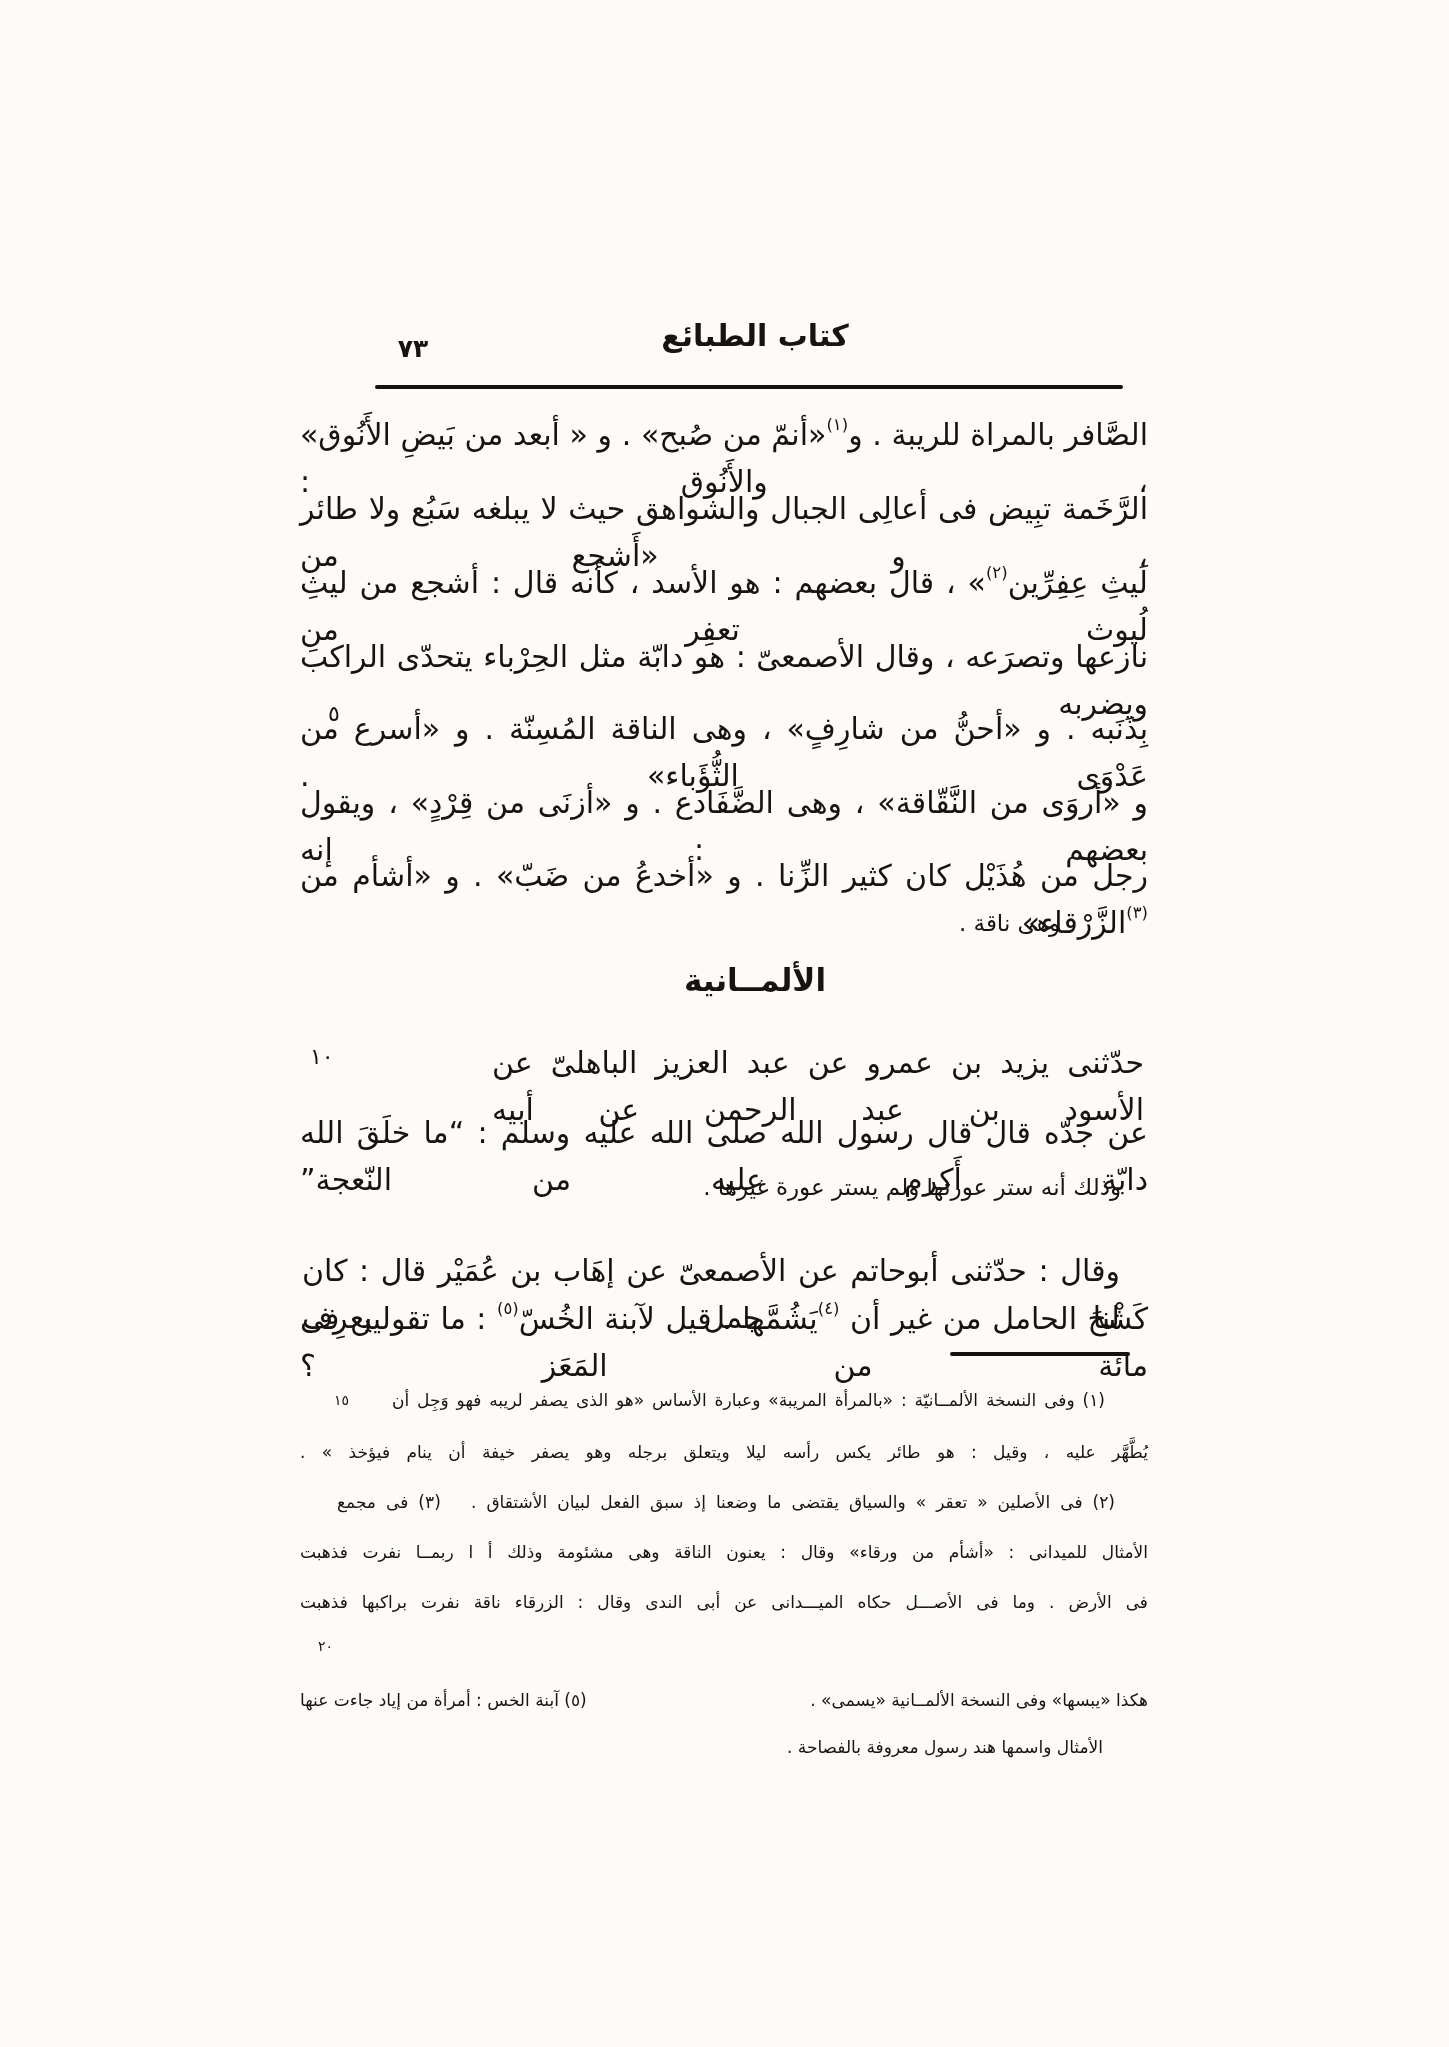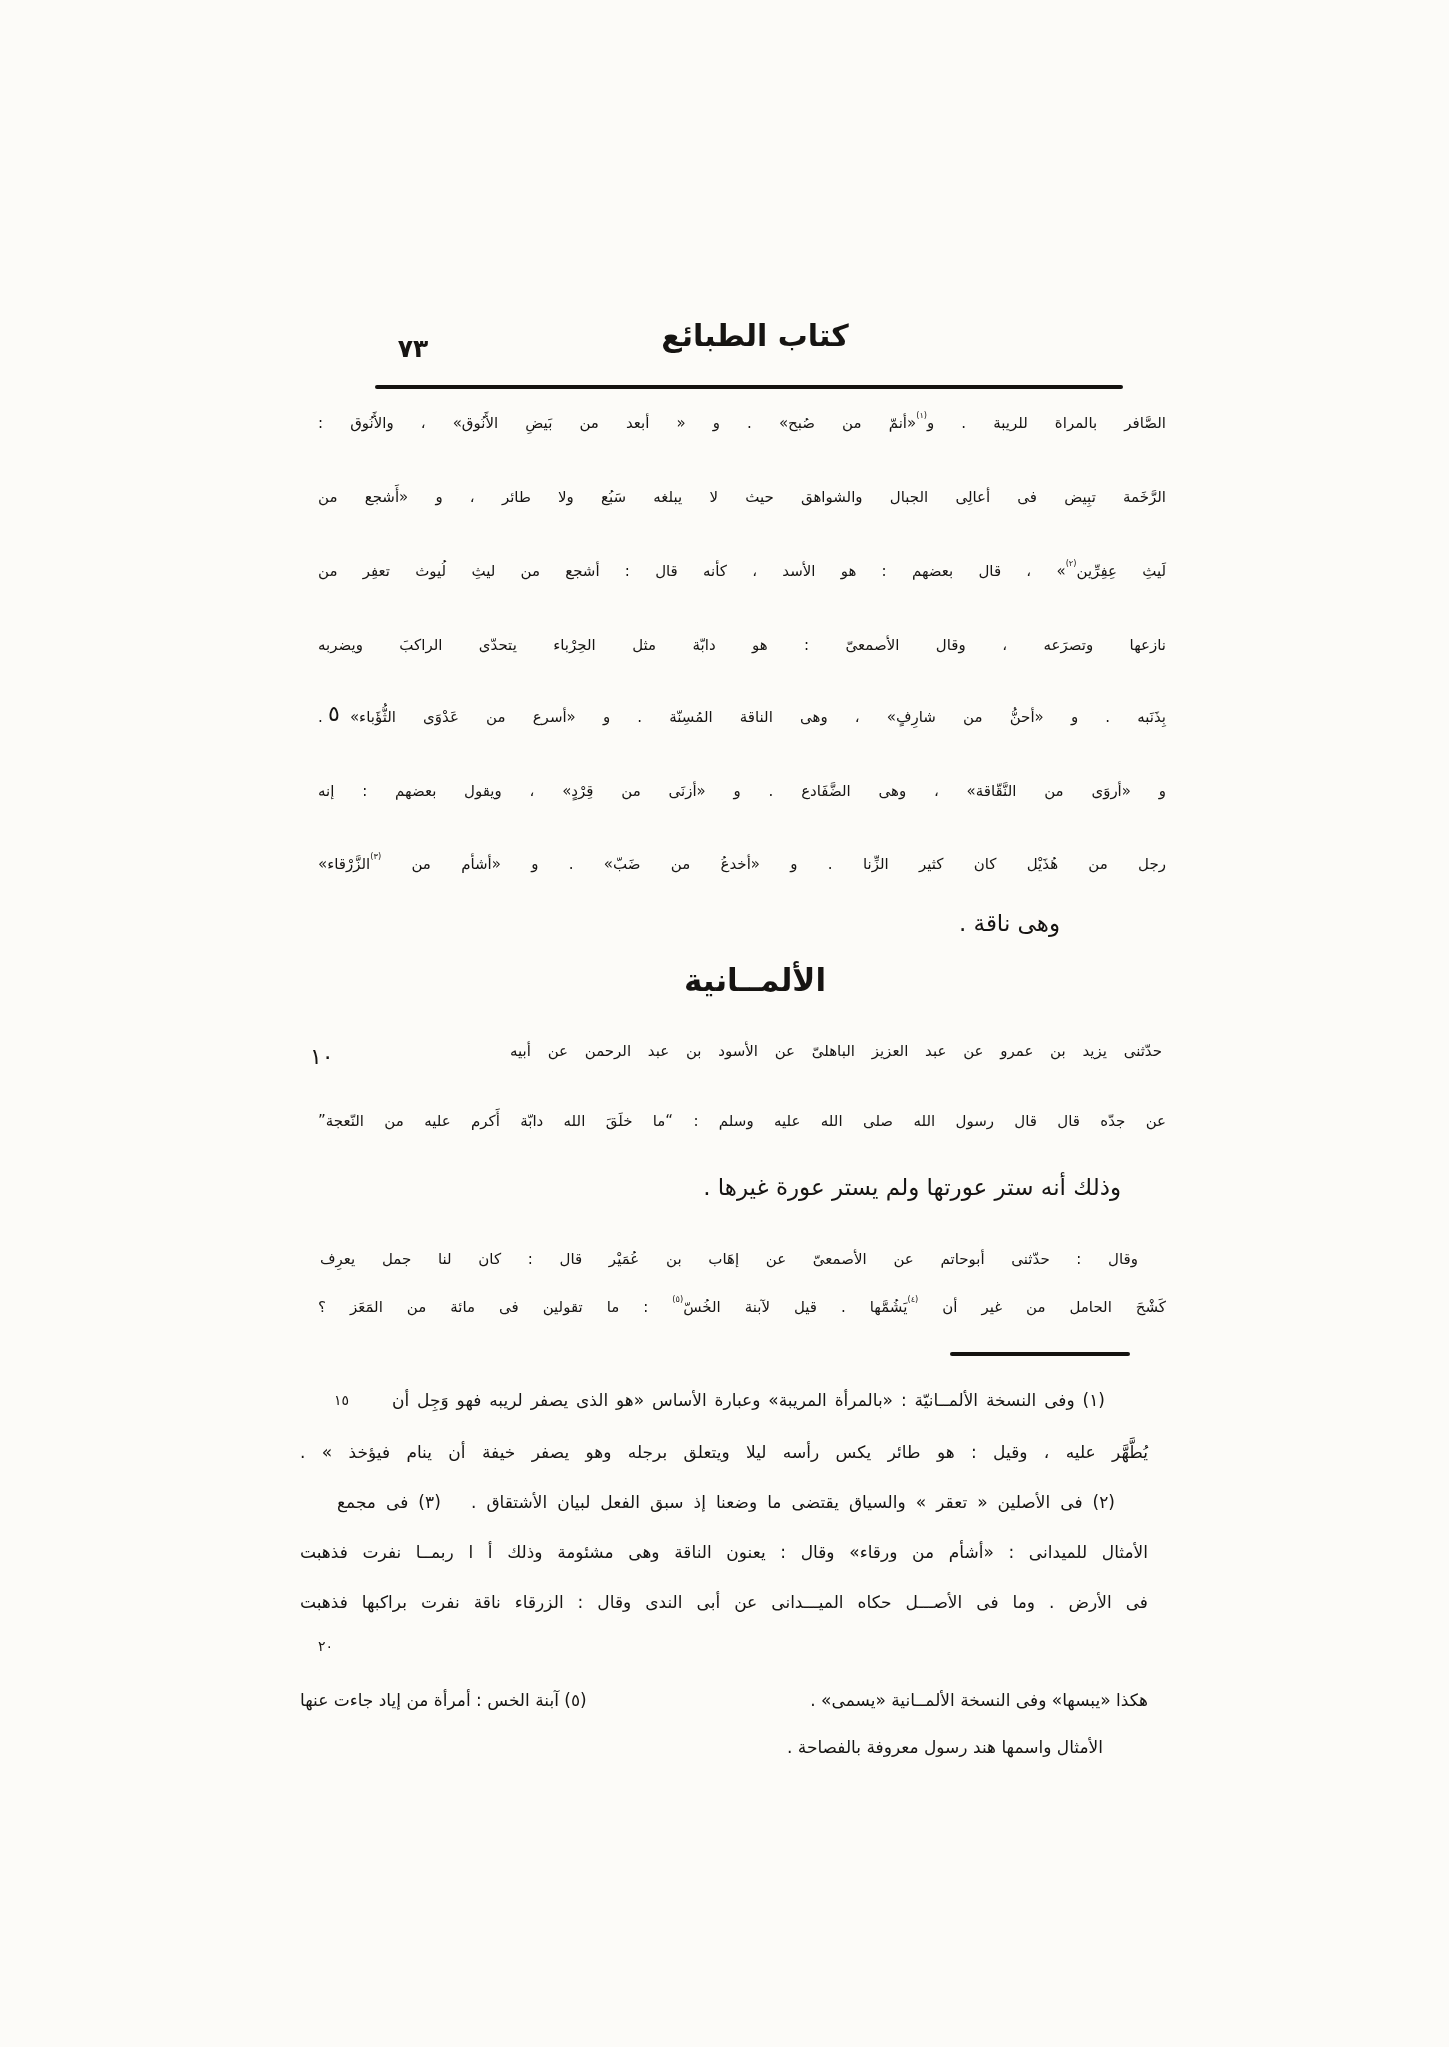--- a/index.html
+++ b/index.html
@@ -11,22 +11,22 @@
   }
   .page{position:absolute;inset:0;overflow:hidden;}
   
   .hdr-title{position:absolute;top:318px;left:600px;width:310px;
     text-align:center;font-size:30px;font-weight:bold;}
   .hdr-pageno{position:absolute;top:334px;left:383px;width:60px;
     text-align:center;font-size:25px;font-weight:bold;}
   .hdr-rule{position:absolute;top:385px;left:375px;width:748px;height:4px;
     background:#141210;border-radius:2px;}
   
-  .ln{position:absolute;left:300px;width:848px;font-size:15px;line-height:1.55;
-    text-align:justify;text-align-last:justify;white-space:normal;margin-left:18px;}
+  .ln{position:absolute;left:300px;width:848px;font-size:30px;line-height:1.55;
+    text-align:justify;text-align-last:justify;white-space:normal;}
   .ln-r{position:absolute;font-size:23px;line-height:1.55;white-space:nowrap;}
   .heading{position:absolute;top:962px;left:560px;width:390px;text-align:center;
     font-size:31px;font-weight:bold;}
   sup.fm{font-size:0.55em;line-height:0;position:relative;top:-4px;letter-spacing:1px;}
   
   .fn{position:absolute;left:300px;width:848px;font-size:17px;line-height:1.5;
     text-align:justify;text-align-last:justify;}
   .fn-r{position:absolute;font-size:17px;line-height:1.5;white-space:nowrap;}
   .fn-split{display:flex;justify-content:space-between;text-align-last:auto;}
   .fn-sep{position:absolute;top:1352px;left:950px;width:180px;height:4px;

